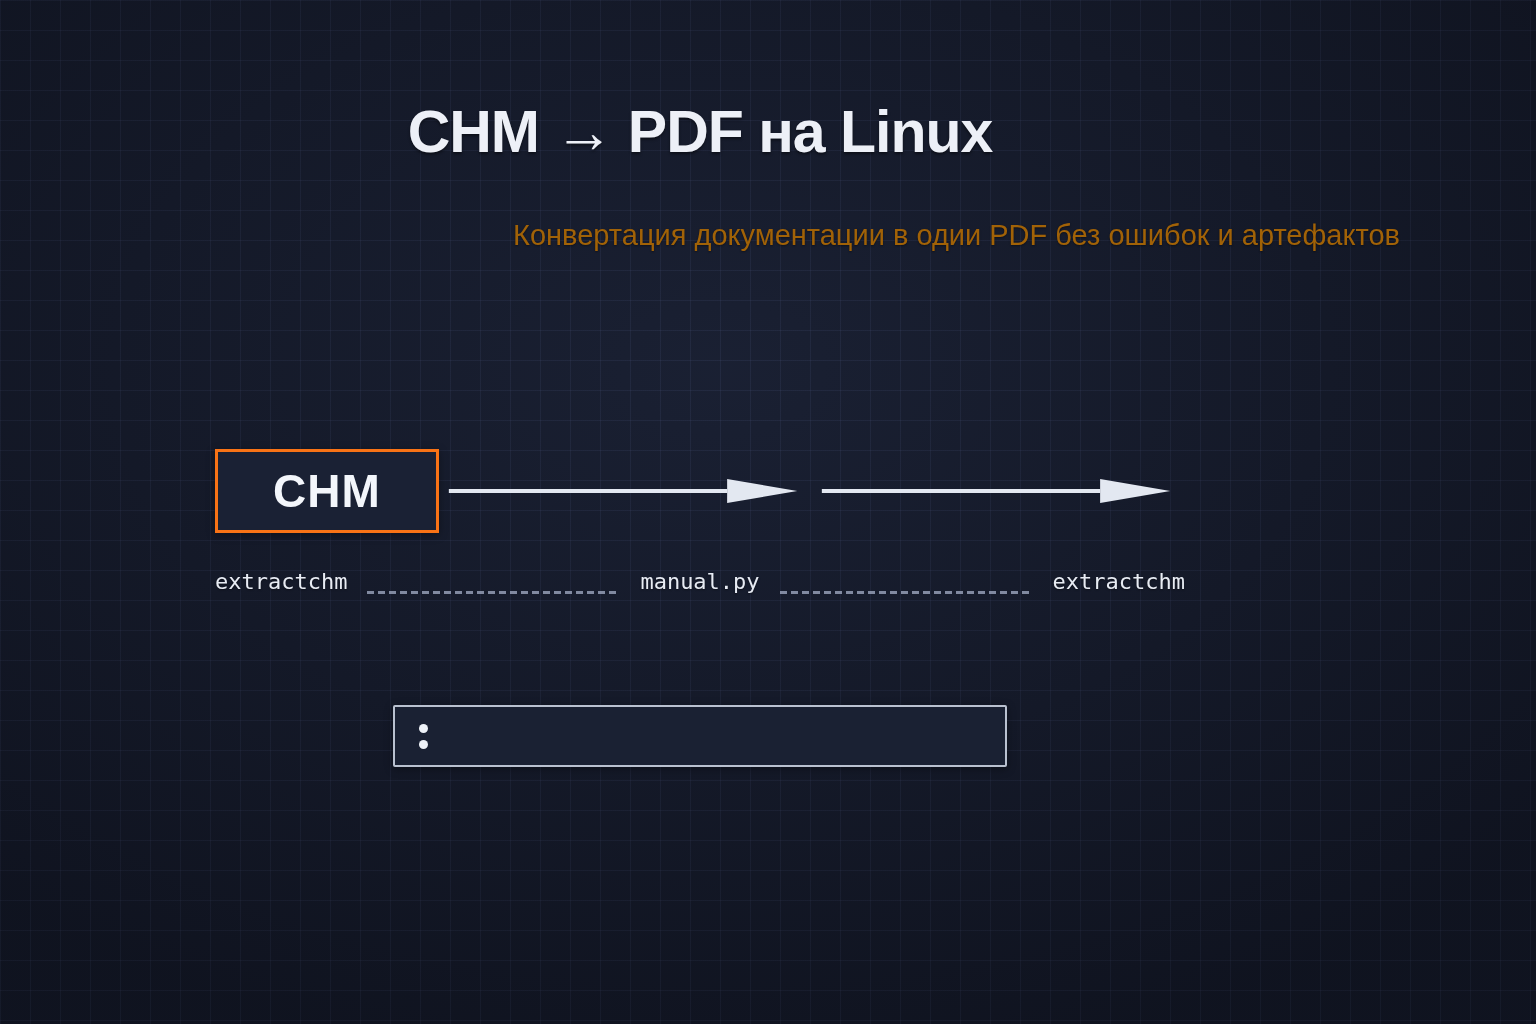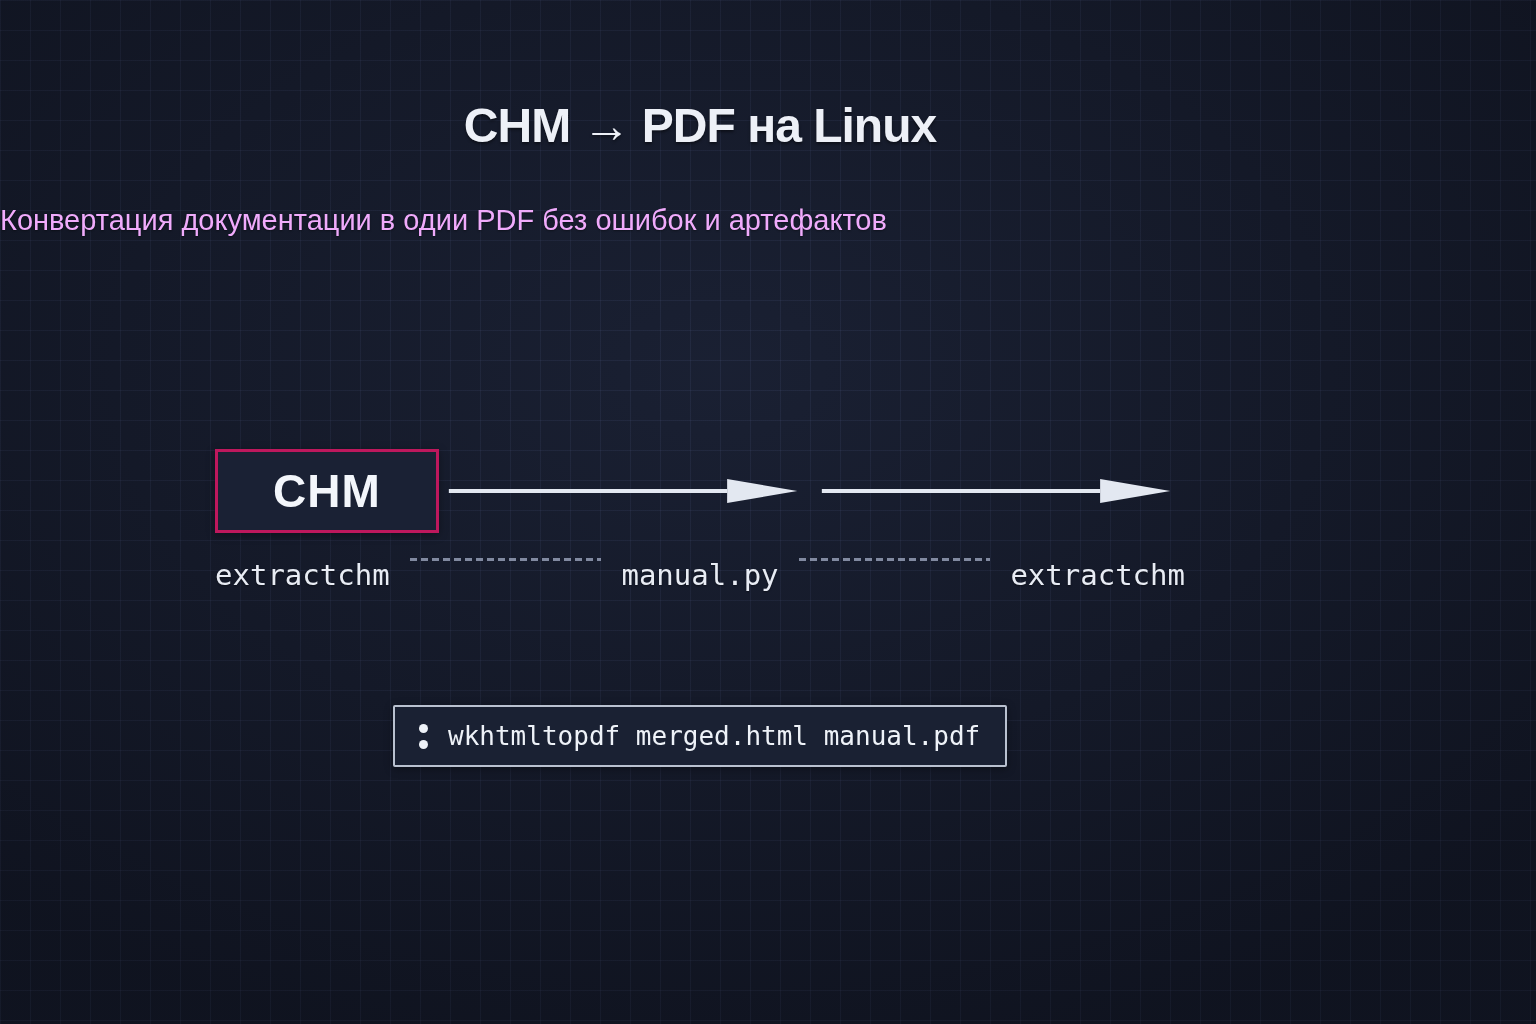--- a/index.html
+++ b/index.html
@@ -21,52 +21,52 @@
     top: 0;
     width: 1400px;
     height: 1024px;
   }
 
   .title {
     position: absolute;
     top: 98px;
     width: 100%;
     text-align: center;
-    font-size: 48px;
+    font-size: 59px;
     font-weight: bold;
     letter-spacing: -1px;
     color: #edf0f7;
     text-shadow: 0 2px 3px rgba(0,0,0,0.45);
   }
 
   .subtitle {
     position: absolute;
-    top: 204px;
+    top: 219px;
     width: 100%;
-    text-align: left;
+    text-align: right;
     font-size: 29px;
     font-weight: normal;
-    color: #f0abfc;
+    color: #a16207;
     text-shadow: 0 1px 2px rgba(0,0,0,0.4);
   }
 
   .flow-row {
     position: absolute;
     top: 449px;
     left: 215px;
     width: 970px;
     height: 84px;
     display: flex;
     align-items: center;
   }
 
   .node {
     flex: 0 0 224px;
     height: 84px;
-    border: 3px solid #be185d;
+    border: 3px solid #f97316;
     background: #1a2134;
     box-shadow: 0 2px 8px rgba(0,0,0,0.35);
     display: flex;
     align-items: center;
     justify-content: center;
     font-size: 46px;
     font-weight: bold;
     letter-spacing: 1px;
     color: #f3f6fb;
   }
@@ -78,23 +78,23 @@
   }
   .arrow svg { width: 100%; height: 100%; display: block; }
 
   .tools-row {
     position: absolute;
     top: 558px;
     left: 215px;
     width: 970px;
     height: 36px;
     display: flex;
-    align-items: flex-start;
+    align-items: flex-end;
     font-family: "DejaVu Sans Mono", monospace;
-    font-size: 29px;
+    font-size: 22px;
     color: #e8ecf4;
     text-shadow: 0 1px 2px rgba(0,0,0,0.4);
   }
   .tool { white-space: nowrap; }
   .dashes {
     flex: 1 1 auto;
     height: 3px;
     margin: 0 20px;
     background: repeating-linear-gradient(90deg,
       rgba(170,180,205,0.72) 0 7px, transparent 7px 11px);
@@ -166,16 +166,15 @@
     <span class="tool">manual.py</span>
     <div class="dashes"></div>
     <span class="tool">extractchm</span>
   </div>
 
   <div class="command-box">
     <span class="prompt">
         <i></i>
         <i></i>
       </span>
-    <span class="command-text">wkhtmltopdf merged.html manual.pdf</span>
   </div>
 
 </div>
 
 </body></html>

